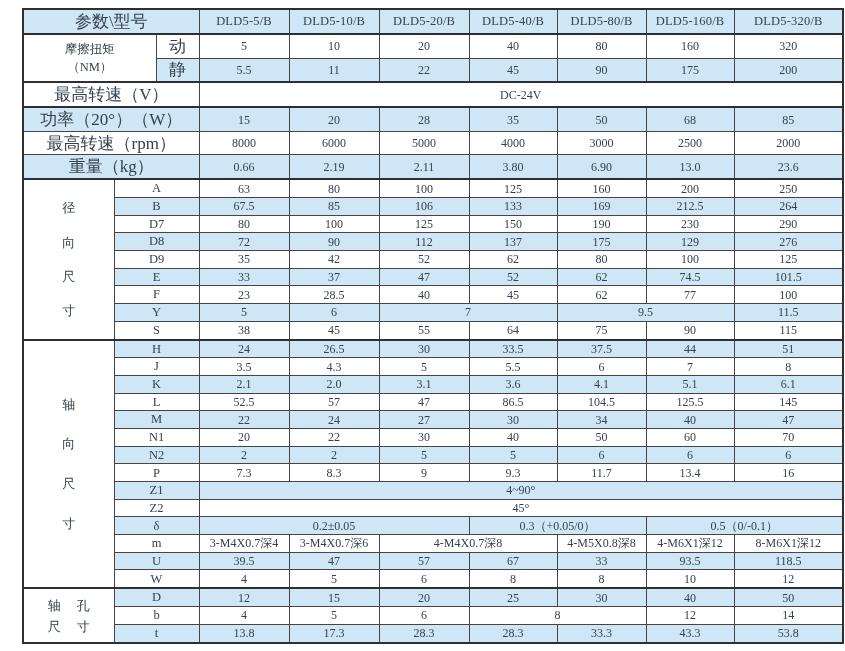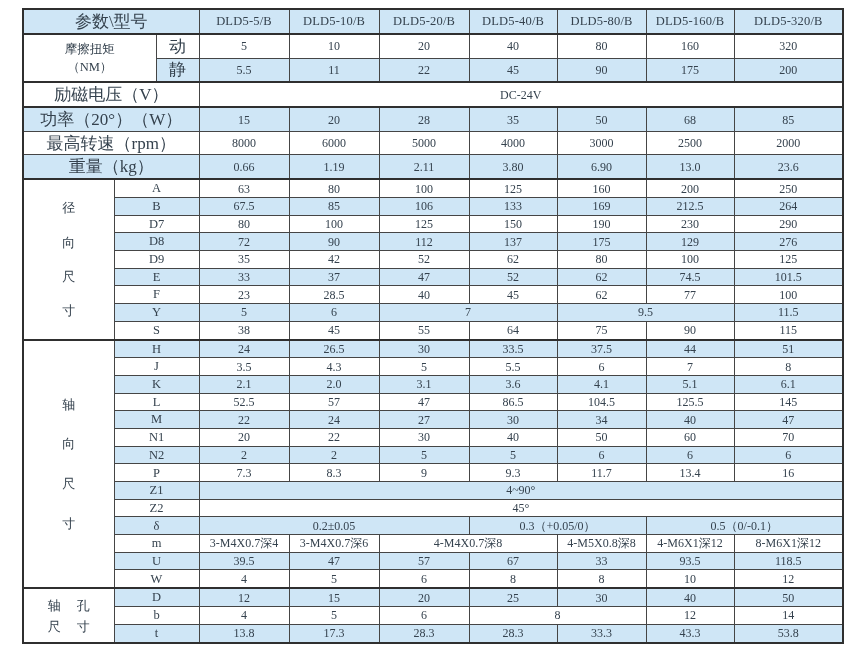--- a/index.html
+++ b/index.html
@@ -85,21 +85,21 @@
     <td>5.5</td>
     <td>11</td>
     <td>22</td>
     <td>45</td>
     <td>90</td>
     <td>175</td>
     <td>200</td>
   </tr>
 
   <tr class="w sec">
-    <td colspan="3" class="zh">励磁电压（V）</td>
+    <td colspan="3" class="zh">最高转速（V）</td>
     <td colspan="7">DC-24V</td>
   </tr>
 
   <tr class="b sec">
     <td colspan="3" class="zh">功率（20°）（W）</td>
     <td>15</td>
     <td>20</td>
     <td>28</td>
     <td>35</td>
     <td>50</td>
@@ -114,21 +114,21 @@
     <td>5000</td>
     <td>4000</td>
     <td>3000</td>
     <td>2500</td>
     <td>2000</td>
   </tr>
 
   <tr class="b">
     <td colspan="3" class="zh">重量（kg）</td>
     <td>0.66</td>
-    <td>1.19</td>
+    <td>2.19</td>
     <td>2.11</td>
     <td>3.80</td>
     <td>6.90</td>
     <td>13.0</td>
     <td>23.6</td>
   </tr>
 
   <tr class="w sec">
     <td rowspan="9" class="white-cell">
       <div class="vlabel">

